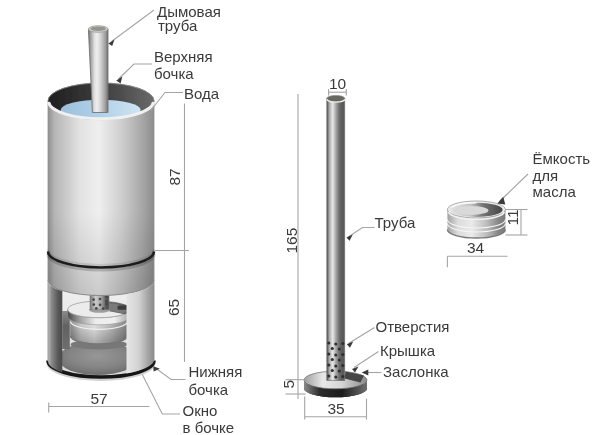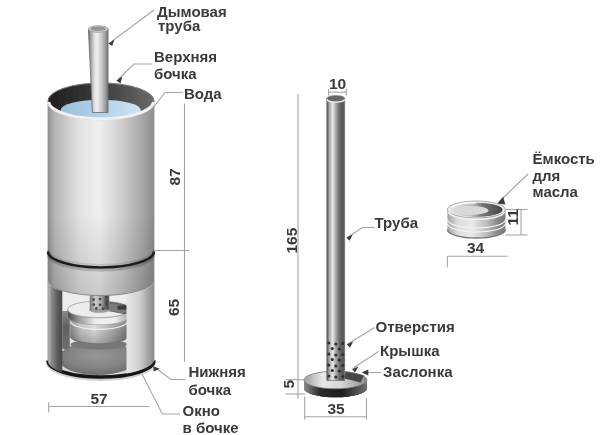--- a/index.html
+++ b/index.html
@@ -1,16 +1,16 @@
 <!DOCTYPE html>
 <html><head>
 <meta charset="utf-8">
 <style>
   html,body{margin:0;padding:0;background:#ffffff;}
-  .wrap{width:600px;height:435px;position:relative;overflow:hidden;background:#ffffff;font-weight:bold;}
+  .wrap{width:600px;height:435px;position:relative;overflow:hidden;background:#ffffff;}
   text{font-family:"Liberation Sans",sans-serif;fill:#3a3a3a;}
 </style>
 </head>
 <body>
 <div class="wrap">
 <svg width="600" height="435" viewBox="0 0 600 435">
 <defs>
   <linearGradient id="barrelG" x1="0" y1="0" x2="1" y2="0">
     <stop offset="0" stop-color="#8f8f8f"></stop>
           <stop offset="0.06" stop-color="#b5b5b5"></stop>

